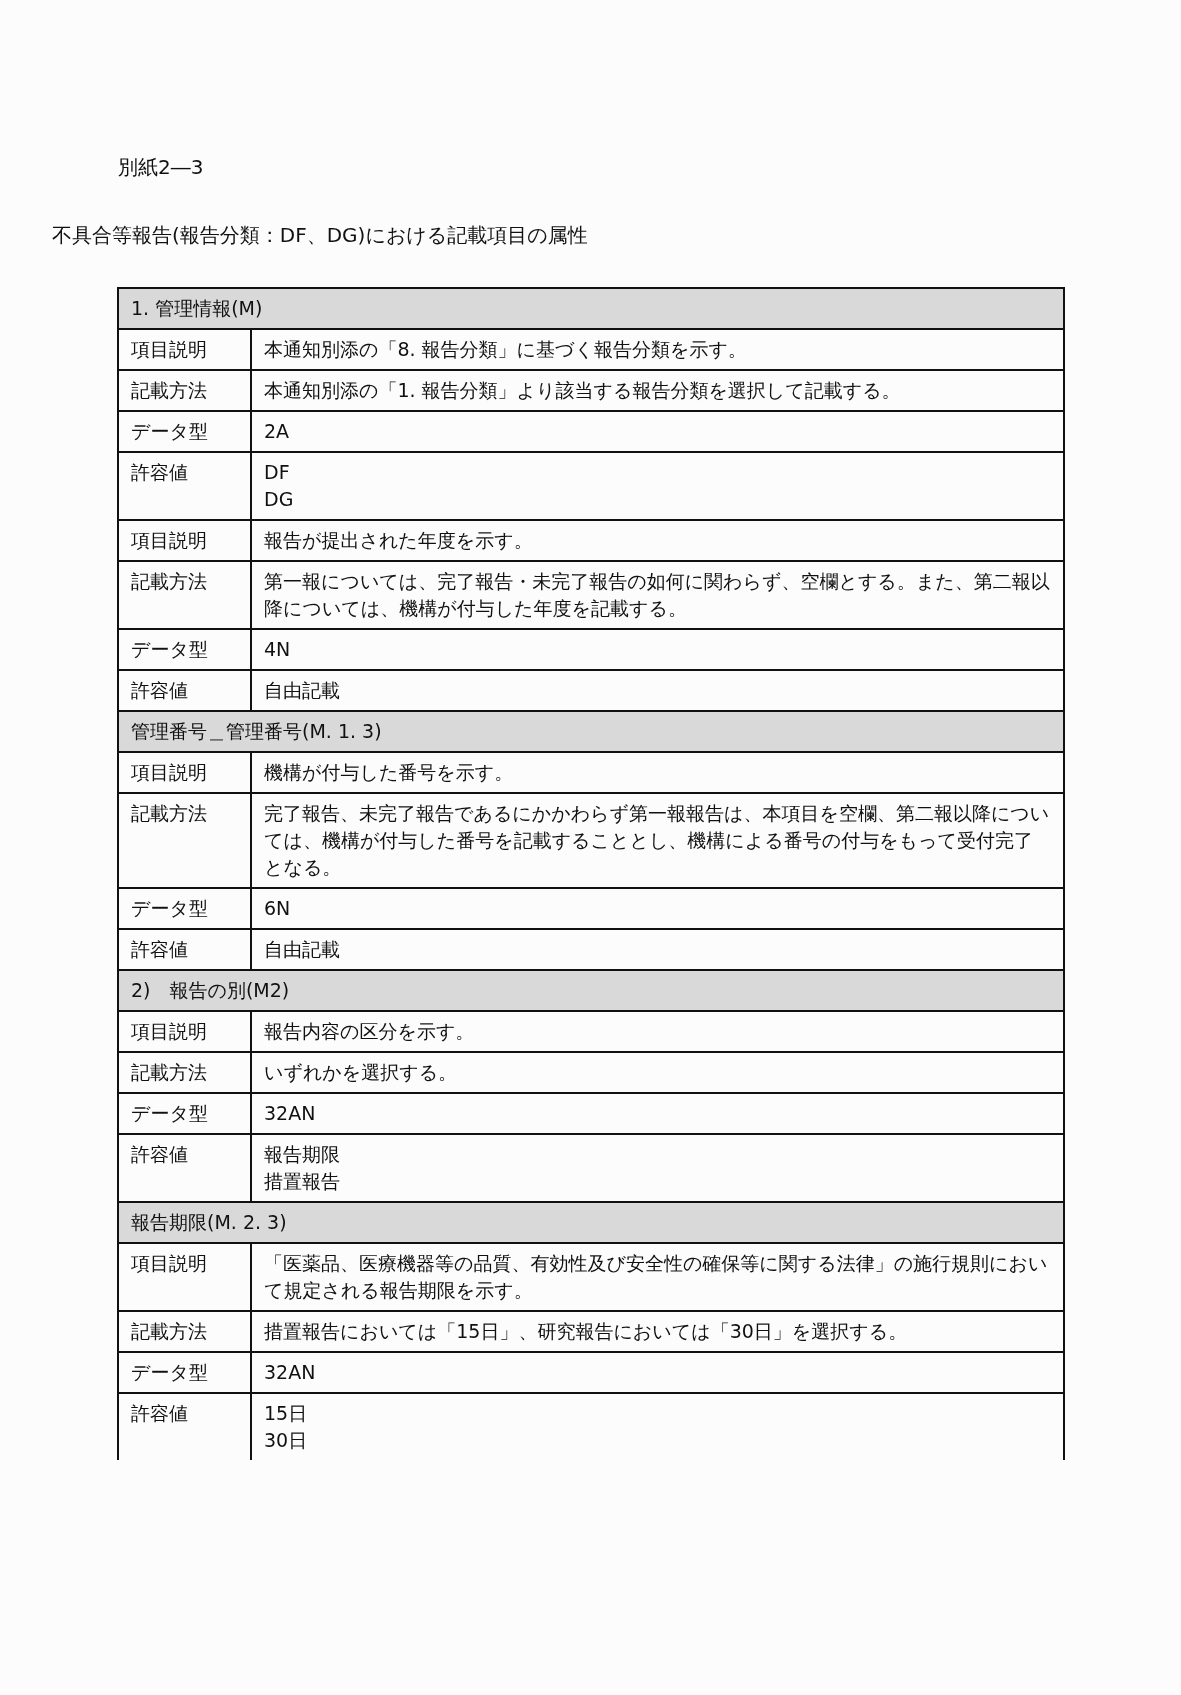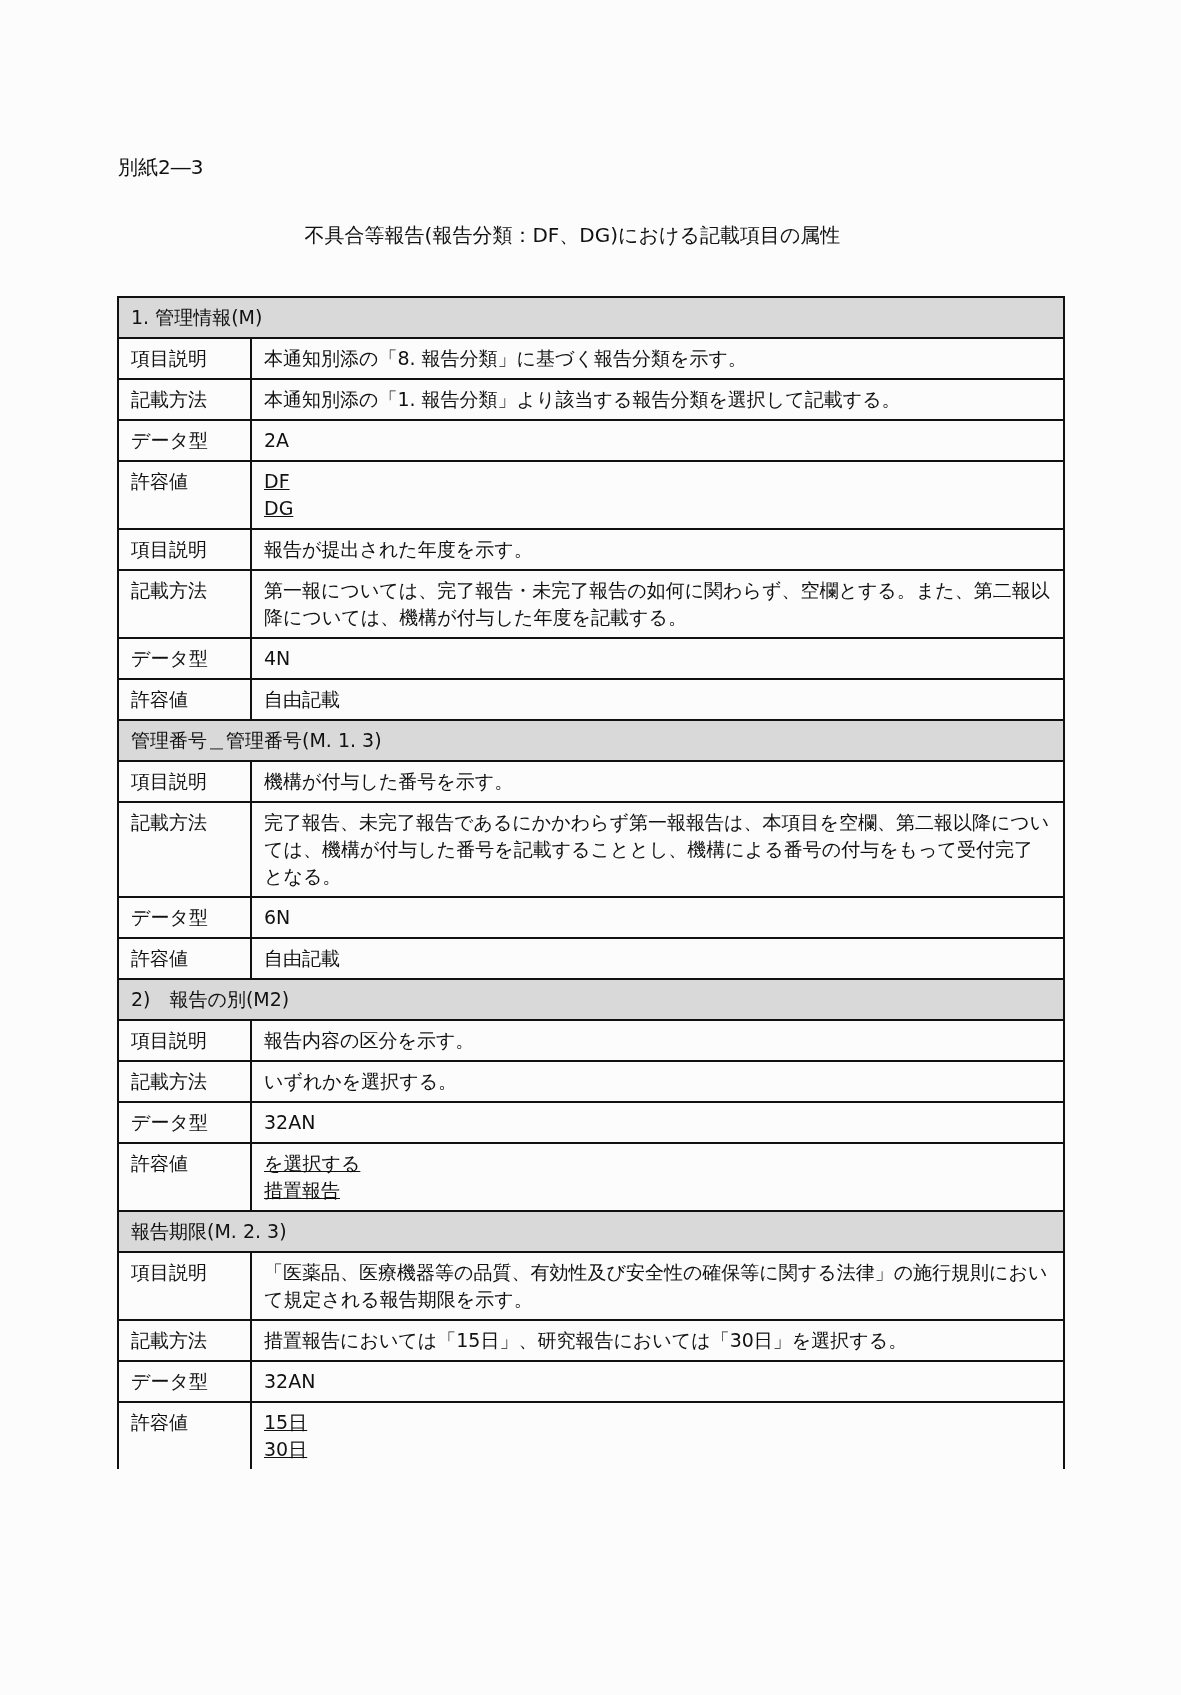--- a/index.html
+++ b/index.html
@@ -20,52 +20,50 @@
       left: 118px;
       top: 154px;
       font-size: 20px;
       letter-spacing: 0px;
     }
     .doc-title {
       position: absolute;
       left: 0;
       width: 1108px;
       top: 222px;
-      text-align: center;
       font-size: 20px;
-      padding-left: 37px;
+      padding-left: 52px;
       box-sizing: border-box;
     }
     table.spec {
       position: absolute;
       left: 117px;
       top: 287px;
       width: 946px;
       border-collapse: collapse;
       table-layout: fixed;
       font-size: 19px;
-      margin-top: 9px;
     }
     table.spec col.c1 { width: 133px; }
     table.spec col.c2 { width: 813px; }
     table.spec td {
       border: 2px solid #111;
       padding: 6px 12px 6px 12px;
       vertical-align: top;
       line-height: 27px;
       height: 25px;
       box-sizing: border-box;
     }
     table.spec tr.hdr td {
       background: #d9d9d9;
     }
     table.spec tr.last td {
       border-bottom: none;
     }
-    .multi div { line-height: 27px; text-decoration: underline; }
+    .multi div { line-height: 27px; }
   </style>
 </head>
 <body>
 
 <div class="annex-label">別紙2―3</div>
 <div class="doc-title">不具合等報告(報告分類：DF、DG)における記載項目の属性</div>
 
 <table class="spec">
   <colgroup>
       <col class="c1">
@@ -147,21 +145,21 @@
       <td>記載方法</td>
       <td>いずれかを選択する。</td>
     </tr>
     <tr>
       <td>データ型</td>
       <td>32AN</td>
     </tr>
     <tr>
       <td>許容値</td>
       <td class="multi">
-        <div>を選択する</div>
+        <div>報告期限</div>
         <div>措置報告</div>
       </td>
     </tr>
 
     <tr class="hdr">
       <td colspan="2">報告期限(M. 2. 3)</td>
     </tr>
     <tr>
       <td>項目説明</td>
       <td>「医薬品、医療機器等の品質、有効性及び安全性の確保等に関する法律」の施行規則において規定される報告期限を示す。</td>

